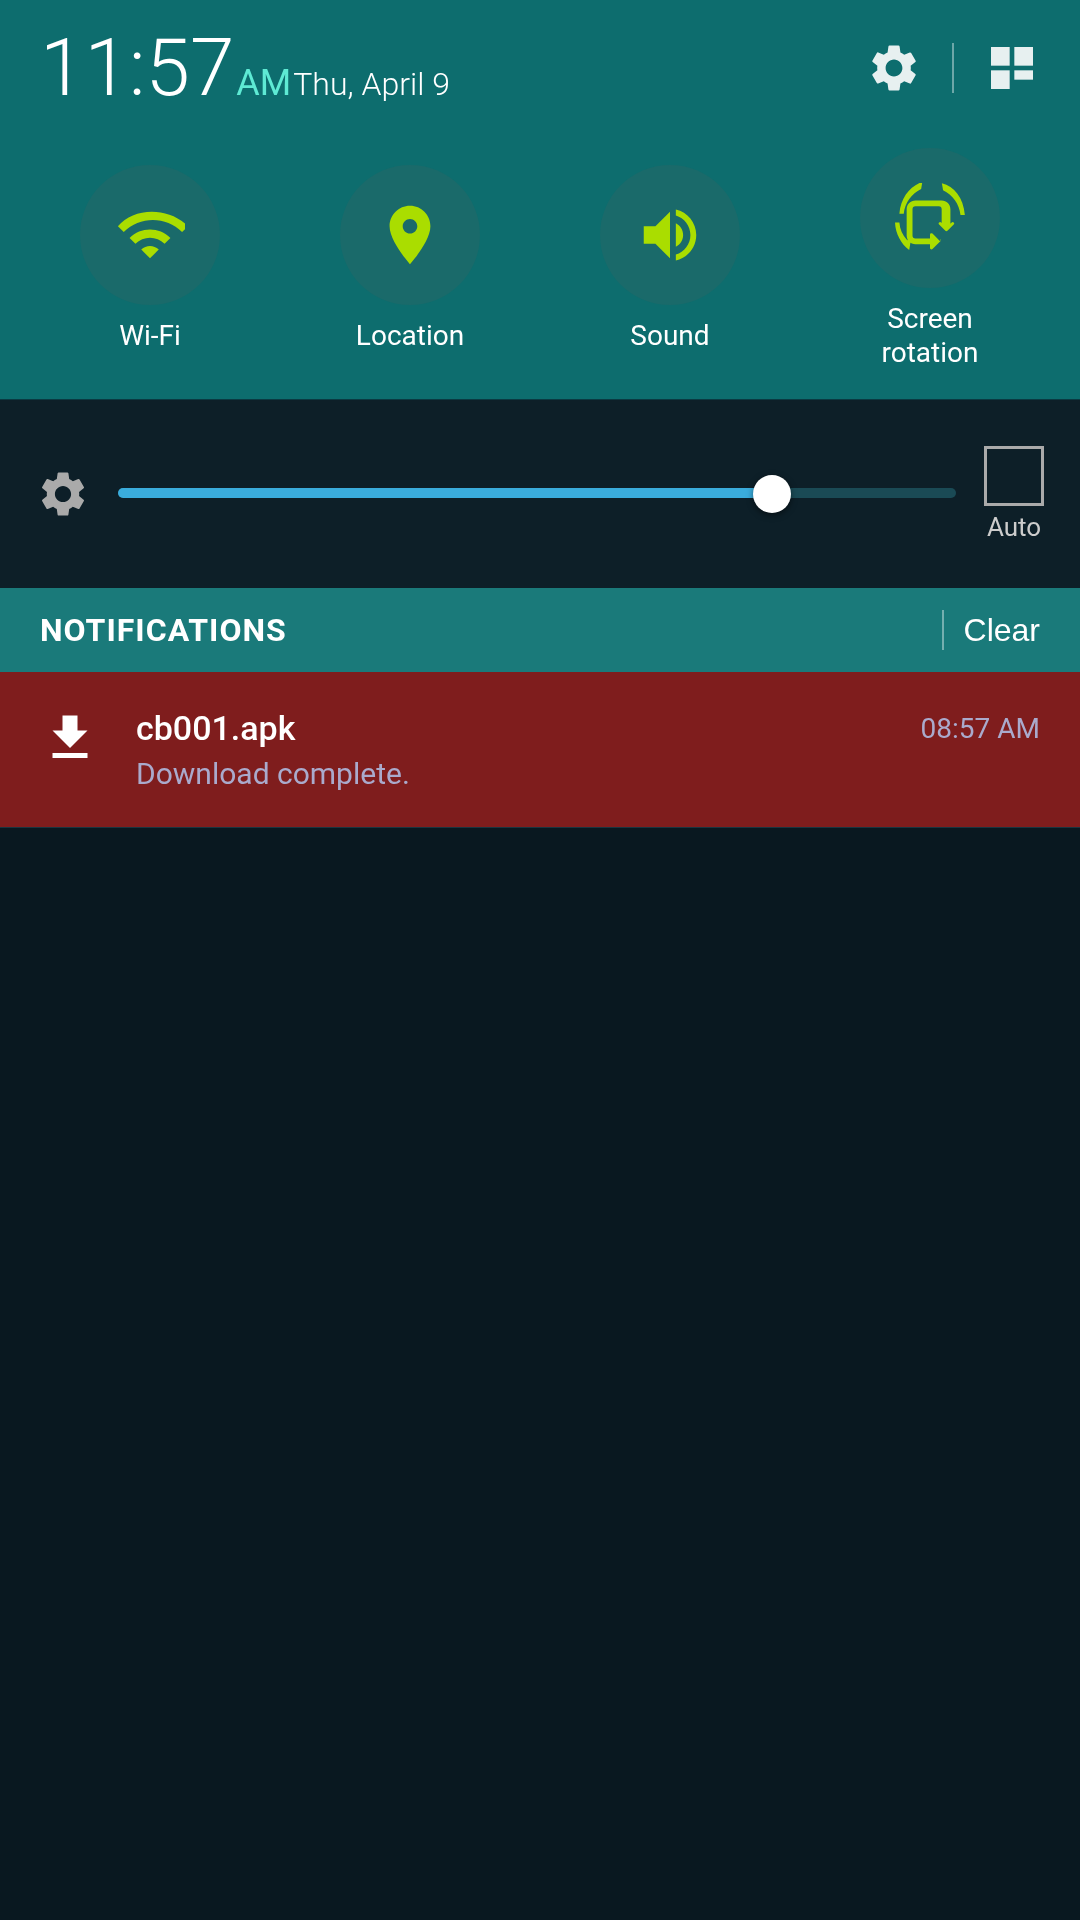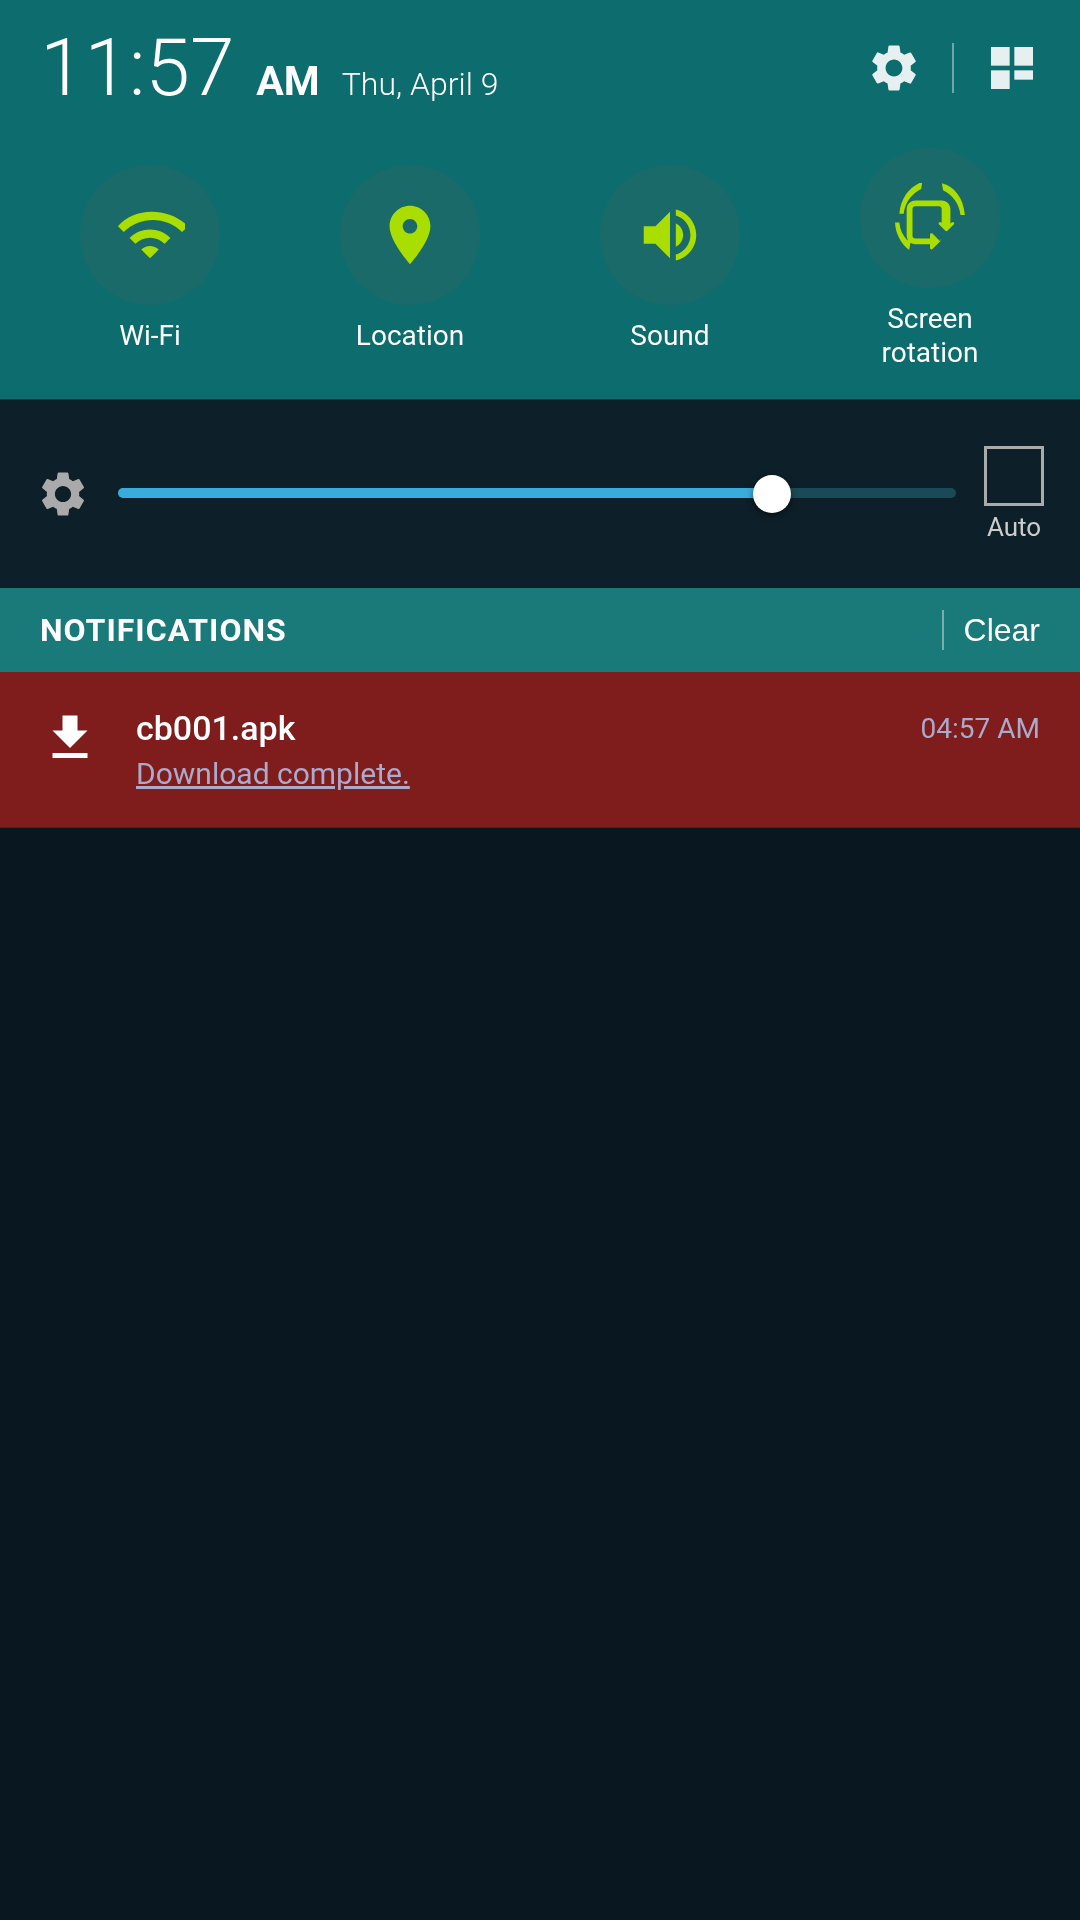--- a/index.html
+++ b/index.html
@@ -23,34 +23,34 @@
     .status-bar {
       display: flex;
       justify-content: space-between;
       align-items: center;
       padding: 28px 40px 20px 40px;
     }
 
     .time-block {
       display: flex;
       align-items: baseline;
-      gap: 22px;
+      gap: 2px;
     }
 
     .time-main {
       font-size: 80px;
       font-weight: 300;
       color: white;
       line-height: 1;
     }
 
     .time-ampm {
-      font-size: 41px;
-      color: #ffffff;
-      font-weight: 700;
+      font-size: 36px;
+      color: #5eead4;
+      font-weight: 400;
     }
 
     .date-text {
       font-size: 32px;
       color: white;
       font-weight: 300;
     }
 
     .status-icons {
       display: flex;
@@ -239,21 +239,20 @@
     .notif-title {
       font-size: 34px;
       font-weight: 500;
       color: white;
     }
 
     .notif-body {
       font-size: 30px;
       color: #aac;
       margin-top: 8px;
-      text-decoration: underline;
     }
 
     .notif-time {
       font-size: 28px;
       color: #aac;
       align-self: flex-start;
       padding-top: 4px;
     }
 
     
@@ -361,16 +360,16 @@
 <div class="notification-item">
   <div class="notif-icon-wrap">
     <svg class="download-icon-svg" viewBox="0 0 24 24">
       <path d="M19 9h-4V3H9v6H5l7 7 7-7zM5 18v2h14v-2H5z"></path>
     </svg>
   </div>
   <div class="notif-content">
     <div class="notif-title">cb001.apk</div>
     <div class="notif-body">Download complete.</div>
   </div>
-  <div class="notif-time">04:57 AM</div>
+  <div class="notif-time">08:57 AM</div>
 </div>
 
 <div class="bottom-area"></div>
 
 </body></html>

